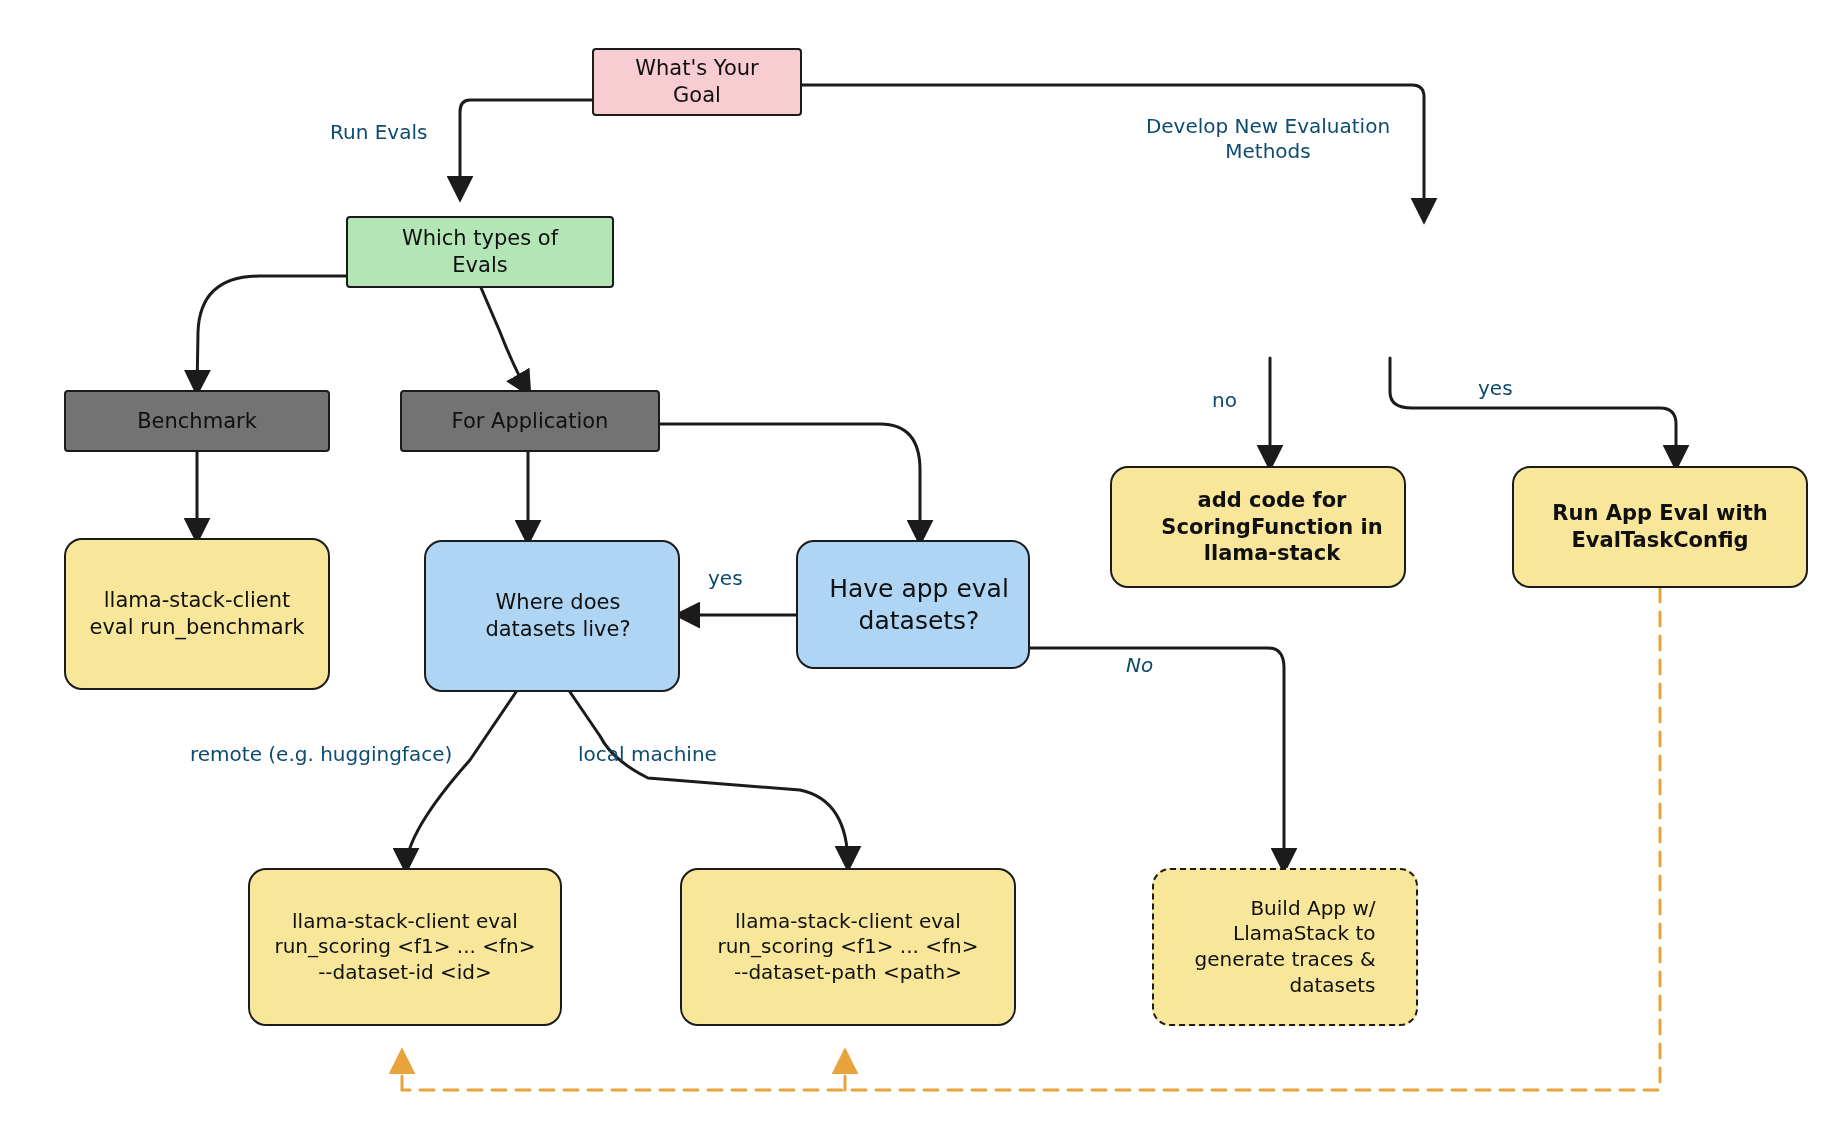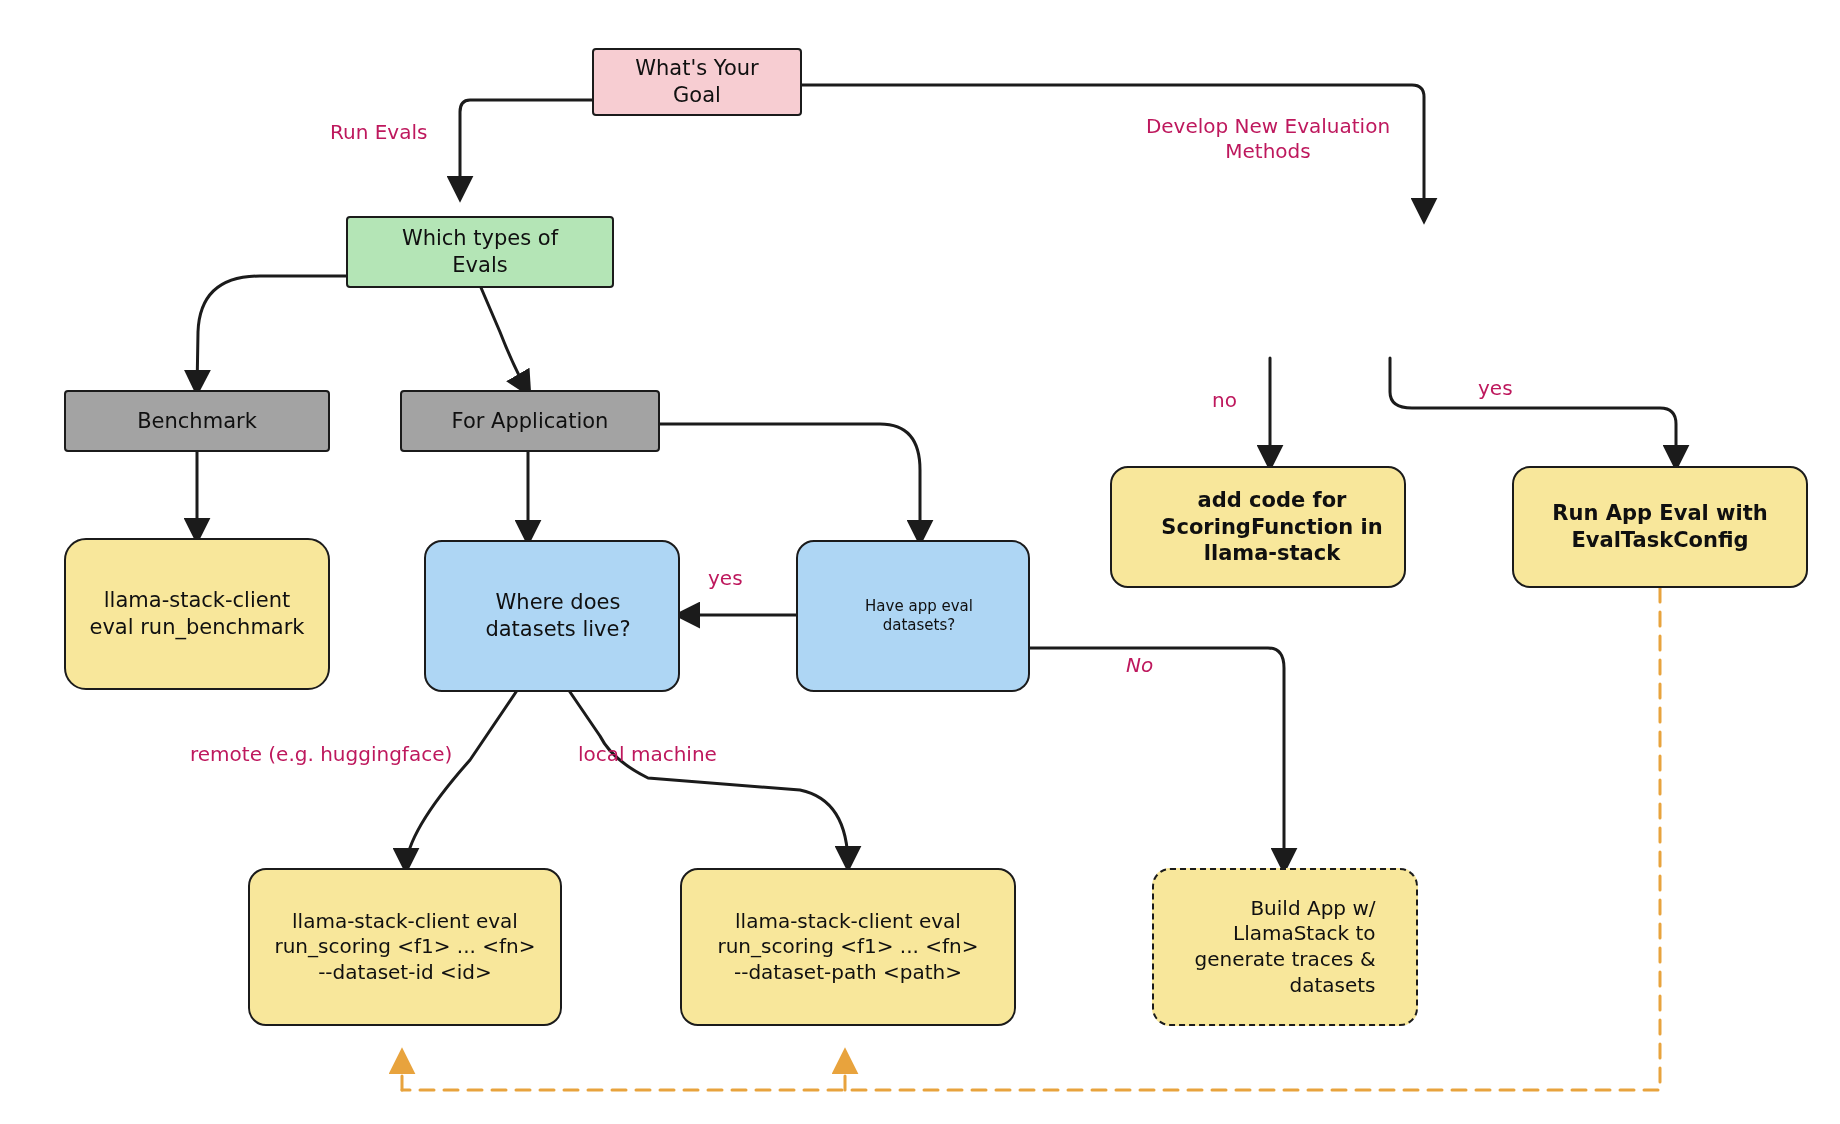--- a/index.html
+++ b/index.html
@@ -34,27 +34,27 @@
     color: #101010;
     font-family: "DejaVu Sans", sans-serif;
     line-height: 1.28;
     white-space: pre-line;
     padding: 4px 8px;
   }
   .rounded { border-radius: 4px; }
   .rounded-lg { border-radius: 18px; }
   .pink   { background: #f7cdd2; }
   .green  { background: #b4e5b6; }
-  .white  { background: #a3a3a3; text-align: center; }
+  .white  { background: #737373; text-align: center; }
   .yellow { background: #f8e79b; }
   .blue   { background: #aed6f4; padding-left: 20px; }
   .dashed { border-style: dashed; background: #f8e79b; }
   .edge-label {
     position: absolute;
-    color: #be185d;
+    color: #0c4a6e;
     font-family: "DejaVu Sans", sans-serif;
     white-space: pre-line;
     line-height: 1.25;
   }
 </style>
 </head>
 <body>
 
 <div id="canvas">
 
@@ -114,27 +114,27 @@
 
   <div class="node rounded white" style="left:400px; top:390px; width:260px; height:62px; font-size:21px;">For Application</div>
 
   <div class="node rounded-lg yellow" style="left:1110px; top:466px; width:296px; height:122px; font-size:21px; font-weight:600;padding-left:36px;">add code for
 ScoringFunction in
 llama-stack</div>
 
   <div class="node rounded-lg yellow" style="left:1512px; top:466px; width:296px; height:122px; font-size:21px; font-weight:600;">Run App Eval with
 EvalTaskConfig</div>
 
-  <div class="node rounded-lg yellow" style="left:64px; top:538px; width:266px; height:152px; font-size:21px;border-radius:22px;">llama-stack-client
+  <div class="node rounded-lg yellow" style="left:64px; top:538px; width:266px; height:152px; font-size:21px;">llama-stack-client
 eval run_benchmark</div>
 
   <div class="node rounded-lg blue" style="left:424px; top:540px; width:256px; height:152px; font-size:21px;">Where does
 datasets live?</div>
 
-  <div class="node rounded-lg blue" style="left:796px; top:540px; width:234px; height:152px; font-size:15px;">Have app eval
+  <div class="node rounded-lg blue" style="left:796px; top:540px; width:234px; height:129px; font-size:25px;">Have app eval
 datasets?</div>
 
   <div class="node rounded-lg yellow" style="left:248px; top:868px; width:314px; height:158px; font-size:20px;">llama-stack-client eval
 run_scoring &lt;f1&gt; ... &lt;fn&gt;
 --dataset-id &lt;id&gt;</div>
 
   <div class="node rounded-lg yellow" style="left:680px; top:868px; width:336px; height:158px; font-size:20px;">llama-stack-client eval
 run_scoring &lt;f1&gt; ... &lt;fn&gt;
 --dataset-path &lt;path&gt;</div>
 

